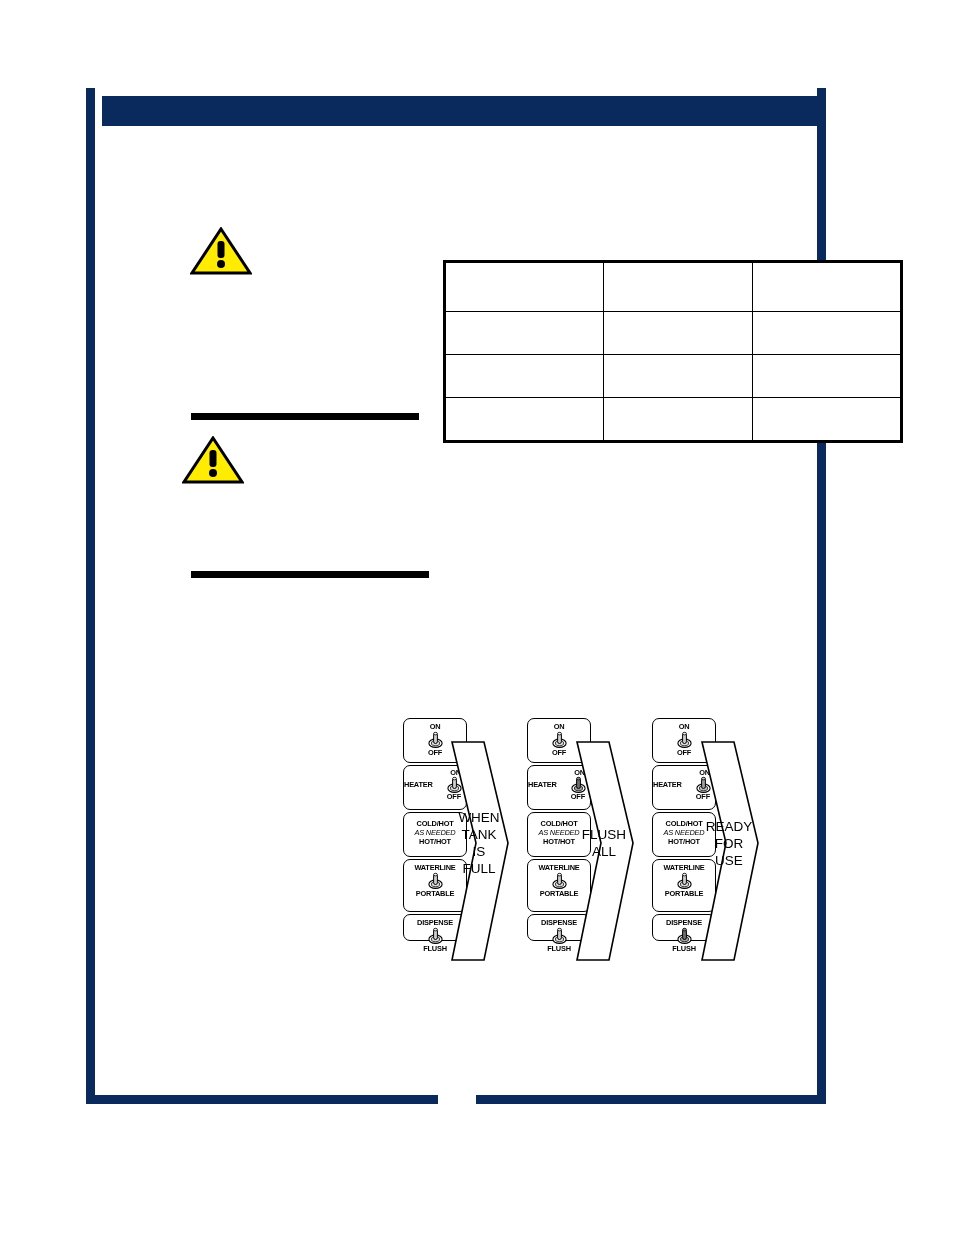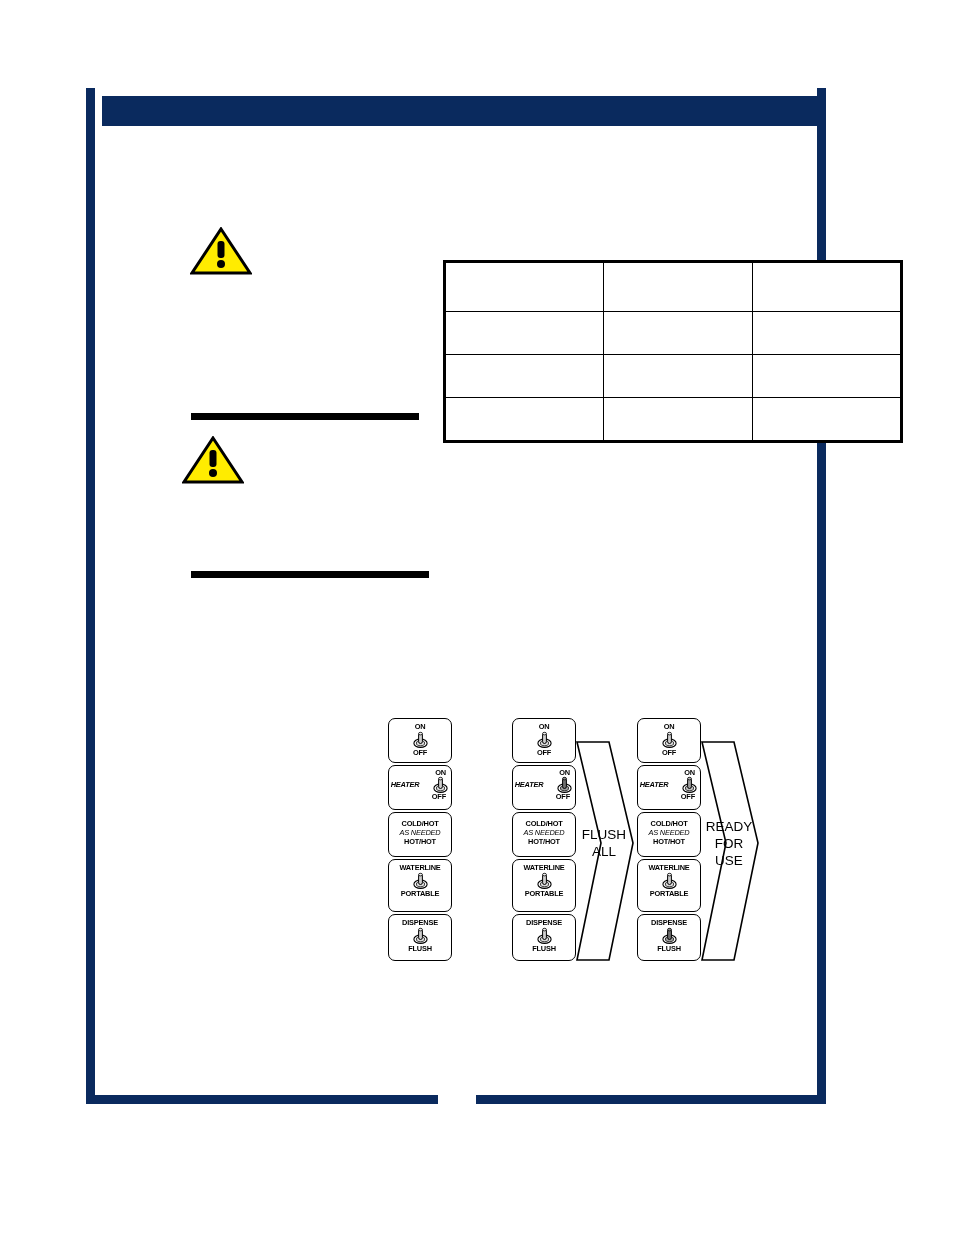--- a/index.html
+++ b/index.html
@@ -84,33 +84,33 @@
   }
   .panel.p1{left:0px;}
   .panel.p2{left:124px;}
   .panel.p3{left:249px;}
 
   .sw-box{
     position:relative;box-sizing:border-box;
     border:1.4px solid #000;border-radius:7px;background:#fff;
     width:64px;margin-bottom:2px;
     font-size:7.4px;font-weight:bold;color:#000;
-    text-align:center;letter-spacing:-0.2px;
+    text-align:center;letter-spacing:-0.2px;margin-left:15px;
   }
   .sw-box.onoff{height:45px;padding-top:3px;}
   .sw-box.heater{height:45px;padding-top:2px;}
   .sw-box.coldhot{height:45px;padding-top:6px;line-height:12px;}
   .sw-box.waterline{height:53px;padding-top:3px;}
-  .sw-box.dispense{height:47px;padding-top:3px;}
+  .sw-box.dispense{height:27px;padding-top:3px;}
 
   .lbl{display:block;line-height:9px;}
   .lbl.ital{font-style:italic;font-weight:normal;}
 
   .row-inline{
-    display:flex;align-items:center;justify-content:center;gap:13px;font-style:italic;
+    display:flex;align-items:center;gap:13px;
   }
   .row-inline .side-lbl{font-size:7.4px;font-weight:bold;}
 
   
   .toggle{position:relative;width:17px;height:17px;margin:0 auto;}
   .toggle svg{display:block;}
 
   .toggle.inline-t{margin:0;}
 
   
@@ -266,20 +266,31 @@
           <ellipse cx="8.5" cy="12.2" rx="6.6" ry="4.2" fill="#ffffff" stroke="#000" stroke-width="1.1"></ellipse>
           <ellipse cx="8.5" cy="12.2" rx="4.1" ry="2.6" fill="#d8d8d8" stroke="#000" stroke-width=".8"></ellipse>
           <rect x="6.6" y="2" width="3.8" height="10.5" rx="1.9" fill="#cfcfcf" stroke="#000" stroke-width="1"></rect>
           <ellipse cx="8.5" cy="2.6" rx="1.9" ry="1.3" fill="#efefef" stroke="#000" stroke-width=".8"></ellipse>
         </svg>
       </div>
       <span class="lbl">FLUSH</span>
     </div>
   </div>
 
+  <div class="arrow a1">
+    <svg width="62" height="246" viewBox="0 0 62 246">
+      <polygon points="4,22 36,22 60,123 36,240 4,240 28,123" fill="#ffffff" stroke="#000000" stroke-width="1.6" stroke-linejoin="miter"></polygon>
+    </svg>
+    <div class="arrow-text">
+      <span>WHEN</span>
+      <span>TANK</span>
+      <span>IS</span>
+      <span>FULL</span>
+    </div>
+  </div>
 
   <div class="panel p2">
 
     <div class="sw-box onoff">
       <span class="lbl">ON</span>
       <div class="toggle">
         <svg width="17" height="17" viewBox="0 0 17 17">
           <ellipse cx="8.5" cy="12.2" rx="6.6" ry="4.2" fill="#ffffff" stroke="#000" stroke-width="1.1"></ellipse>
           <ellipse cx="8.5" cy="12.2" rx="4.1" ry="2.6" fill="#d8d8d8" stroke="#000" stroke-width=".8"></ellipse>
           <rect x="6.6" y="2" width="3.8" height="10.5" rx="1.9" fill="#cfcfcf" stroke="#000" stroke-width="1"></rect>

